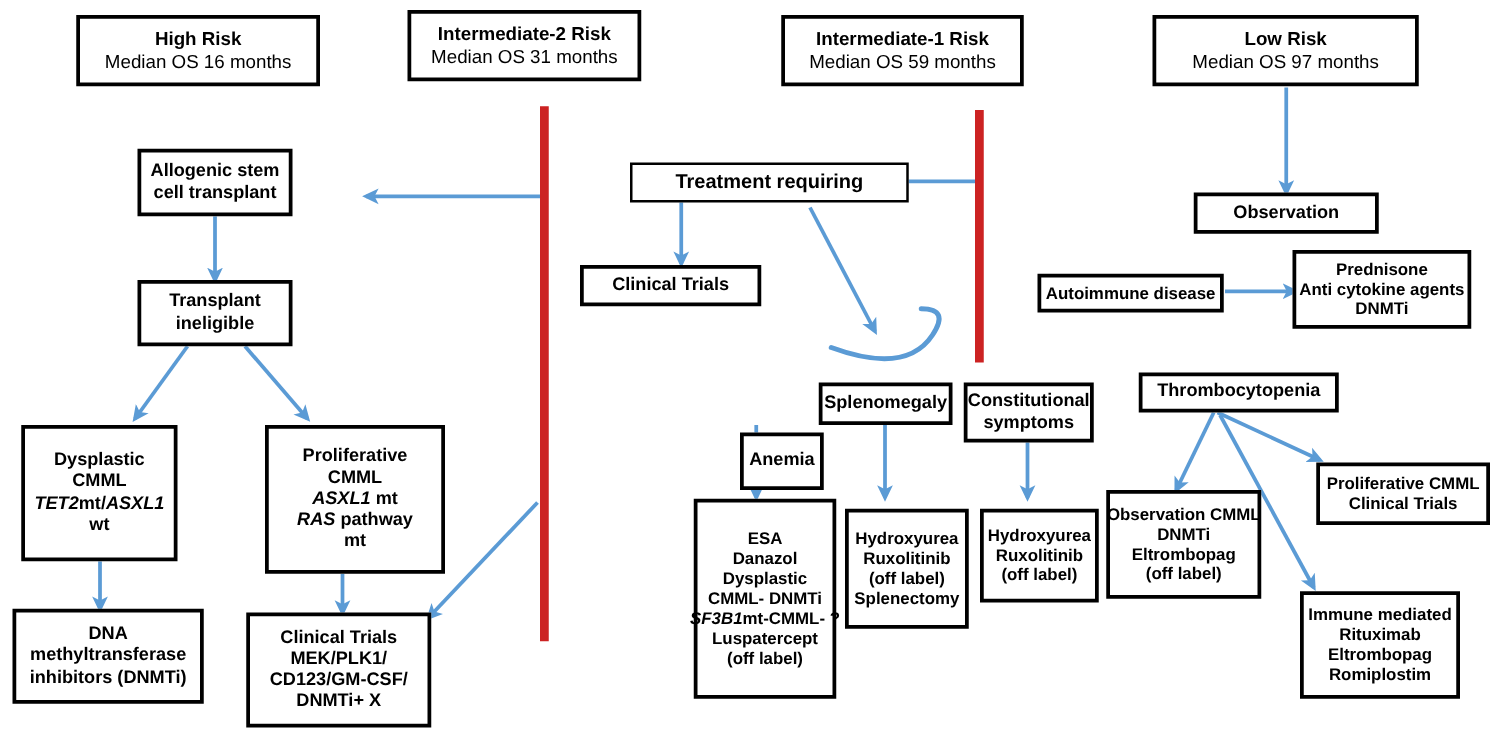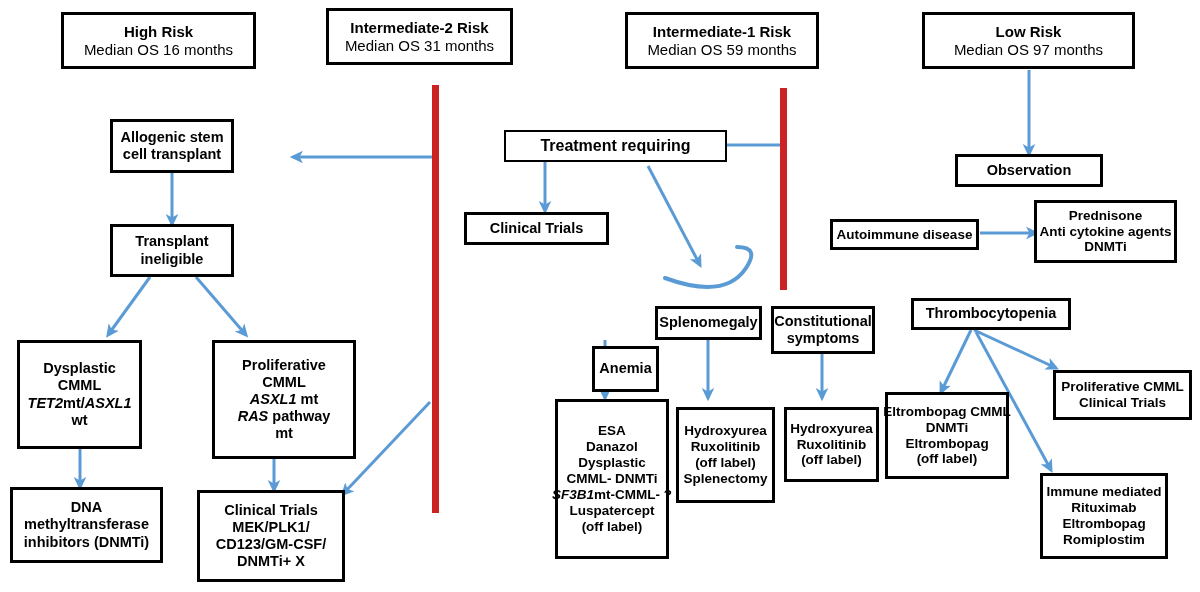--- a/index.html
+++ b/index.html
@@ -209,21 +209,21 @@
     <span class="ln">Splenectomy</span>
   </div>
 
   <div class="box b" style="left:784px; top:407px; width:95px; height:75px; font-size:13.5px;">
     <span class="ln">Hydroxyurea</span>
     <span class="ln">Ruxolitinib</span>
     <span class="ln">(off label)</span>
   </div>
 
   <div class="box b" style="left:885px; top:392px; width:124px; height:87px; font-size:13.5px;">
-    <span class="ln">Eltrombopag CMML</span>
+    <span class="ln">Observation CMML</span>
     <span class="ln">DNMTi</span>
     <span class="ln">Eltrombopag</span>
     <span class="ln">(off label)</span>
   </div>
 
   <div class="box b" style="left:1053px; top:370px; width:139px; height:50px; font-size:13.5px;">
     <span class="ln">Proliferative CMML</span>
     <span class="ln">Clinical Trials</span>
   </div>
 

